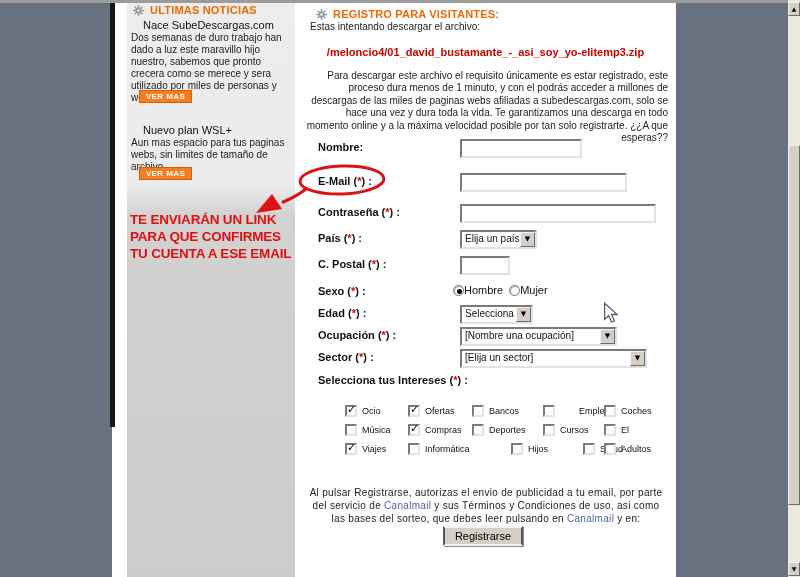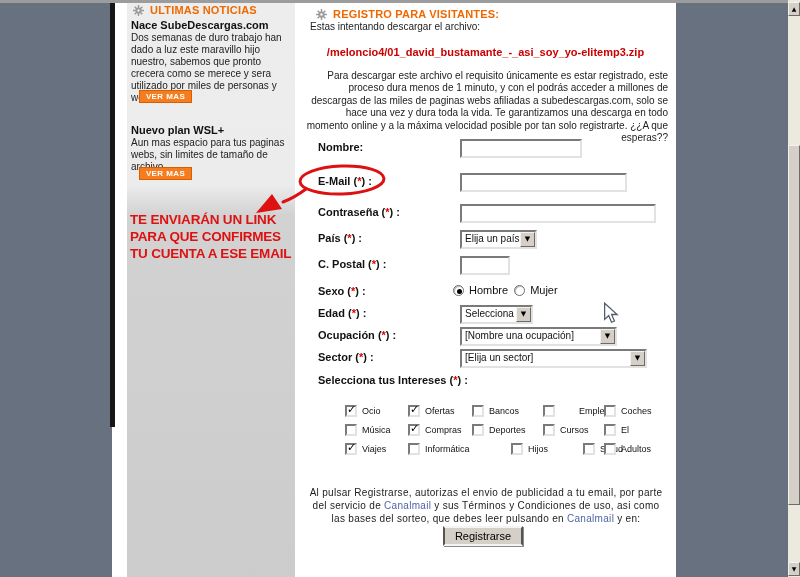--- a/index.html
+++ b/index.html
@@ -15,21 +15,21 @@
   .sidebar { position:absolute; left:127px; top:0; width:168px; height:577px;
     background:linear-gradient(to bottom,#ededed 0px,#ececec 185px,#d2d2d2 215px,#cccccc 577px); }
   .main { position:absolute; left:295px; top:0; width:381px; height:577px; background:#ffffff; }
 
   
   .sec-header { position:absolute; display:flex; align-items:center; gap:6px; }
   .sec-header .hlabel { color:#f06800; font-weight:bold; font-size:11px; letter-spacing:.2px; }
   .gear { width:11px; height:11px; display:inline-block; }
 
   
-  .news-title { position:absolute; left:4px; font-size:11px; font-weight:bold; color:#111; }
+  .news-title { position:absolute; left:16px; font-size:11px; font-weight:normal; color:#111; }
   .news-body  { position:absolute; left:4px; width:160px; font-size:10px; line-height:12px; color:#222; }
   .vermas { position:absolute; left:12px; width:53px; height:13px; background:#f57d1f;
     border:1px solid #d85f00; color:#fff; font-size:8px; font-weight:bold; text-align:center;
     line-height:11px; letter-spacing:.4px; cursor:pointer; }
 
   .annot-text { position:absolute; left:3px; top:211px; color:#dd1111; font-weight:bold;
     font-size:13.5px; line-height:17px; letter-spacing:-.2px; white-space:nowrap; }
 
   
   .intro { position:absolute; left:15px; top:21px; font-size:10px; color:#222; }
@@ -47,21 +47,21 @@
 
   .select { position:absolute; height:19px; background:#fff; border:2px solid;
     border-color:#7a7a7a #e2e2e2 #e2e2e2 #7a7a7a; cursor:default; }
   .sel-val { position:absolute; left:3px; top:1px; font-size:10px; color:#111; white-space:nowrap; }
   .sel-btn { position:absolute; right:0; top:0; bottom:0; width:15px; background:#d4d0c8;
     border:1px solid; border-color:#f4f2ee #6e6a66 #6e6a66 #f4f2ee; color:#000;
     font-family:"DejaVu Sans",sans-serif; font-size:7px; text-align:center; line-height:13px; }
 
   
   .radio-row { position:absolute; display:flex; align-items:center; gap:6px; }
-  .radio { display:flex; align-items:center; gap:5px; font-size:11px; color:#111; cursor:pointer; }
+  .radio { display:flex; align-items:center; font-size:11px; color:#111; cursor:pointer; }
   .rdot { width:11px; height:11px; border-radius:50%; background:#fff; border:1px solid #6e6e6e;
     box-shadow:inset 1px 1px 0 #bdbdbd; position:relative; }
   .radio[data-checked="true"] .rdot::after { content:""; position:absolute; left:3px; top:3px;
     width:5px; height:5px; border-radius:50%; background:#000; }
   .cb { position:absolute; display:flex; align-items:center; gap:5px; cursor:pointer; }
   .cbx { width:12px; height:12px; background:#fff; border:2px solid;
     border-color:#7a7a7a #e2e2e2 #e2e2e2 #7a7a7a; position:relative; }
   .cb[data-checked="true"] .cbx::after { content:"✓"; position:absolute; left:0px; top:-4px;
     font-family:"DejaVu Sans",sans-serif; font-size:11px; font-weight:bold; color:#000; }
   .cbl { font-size:9px; color:#111; }

